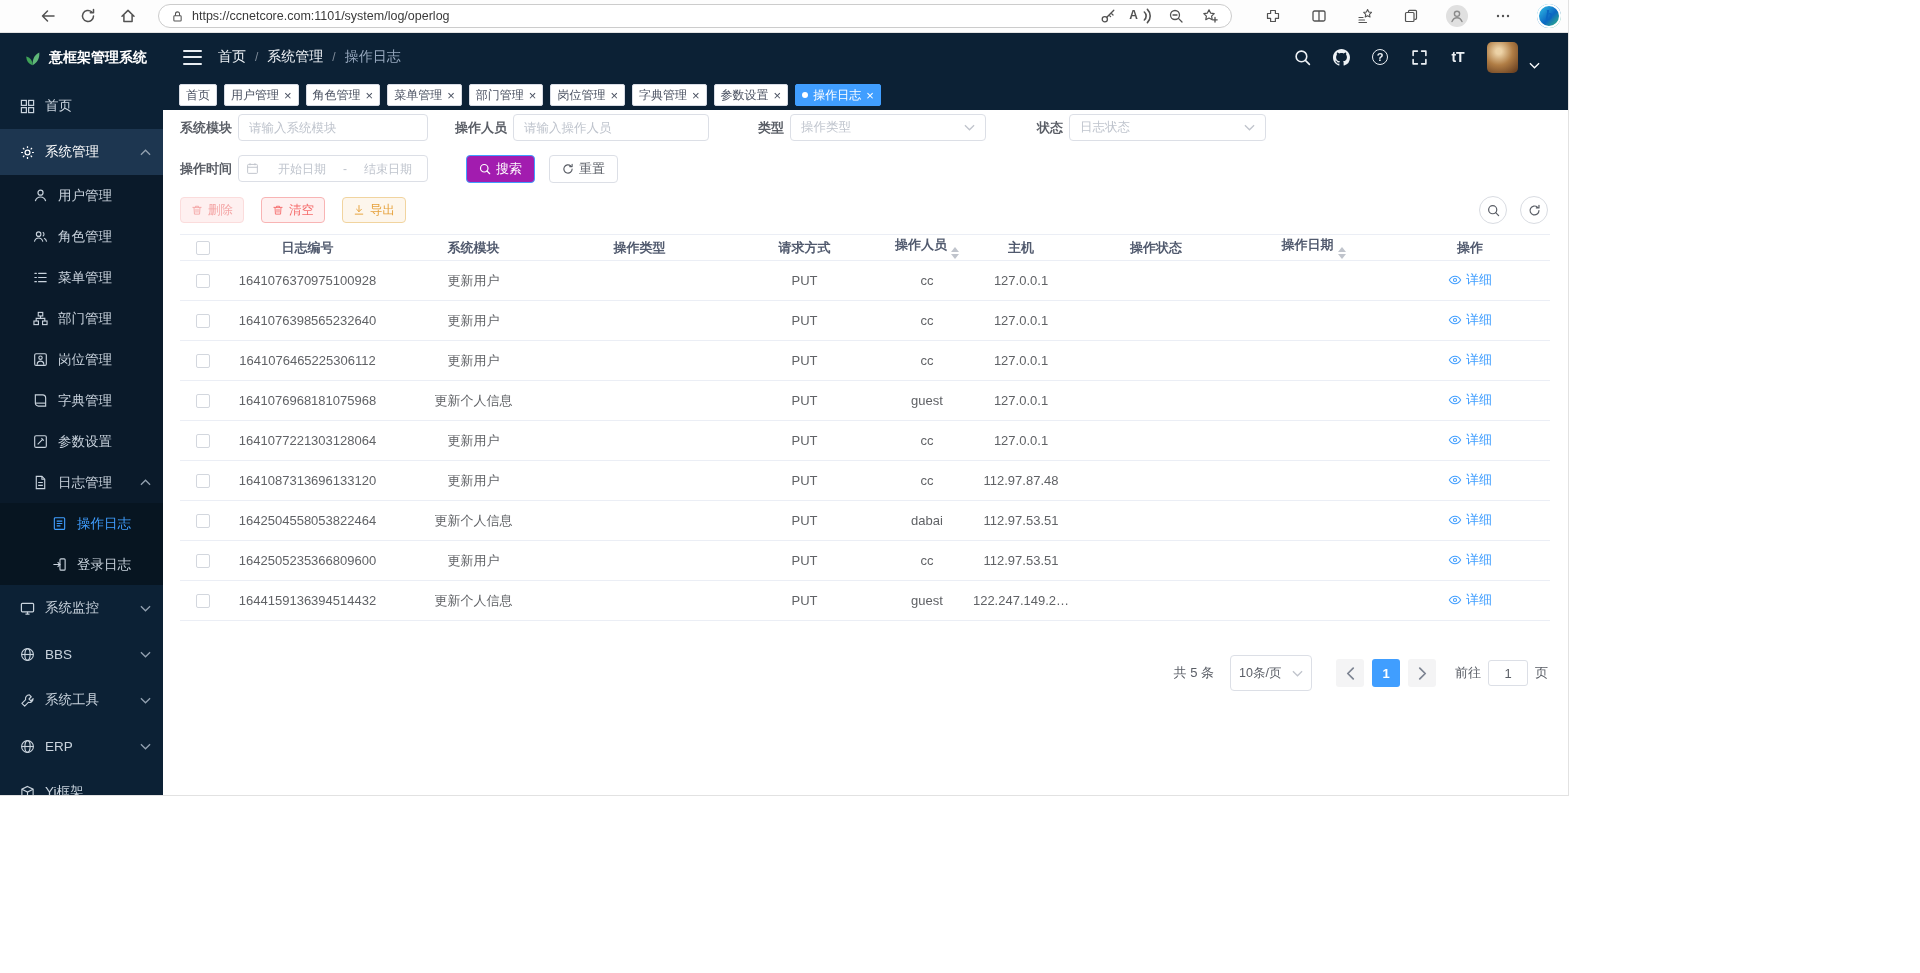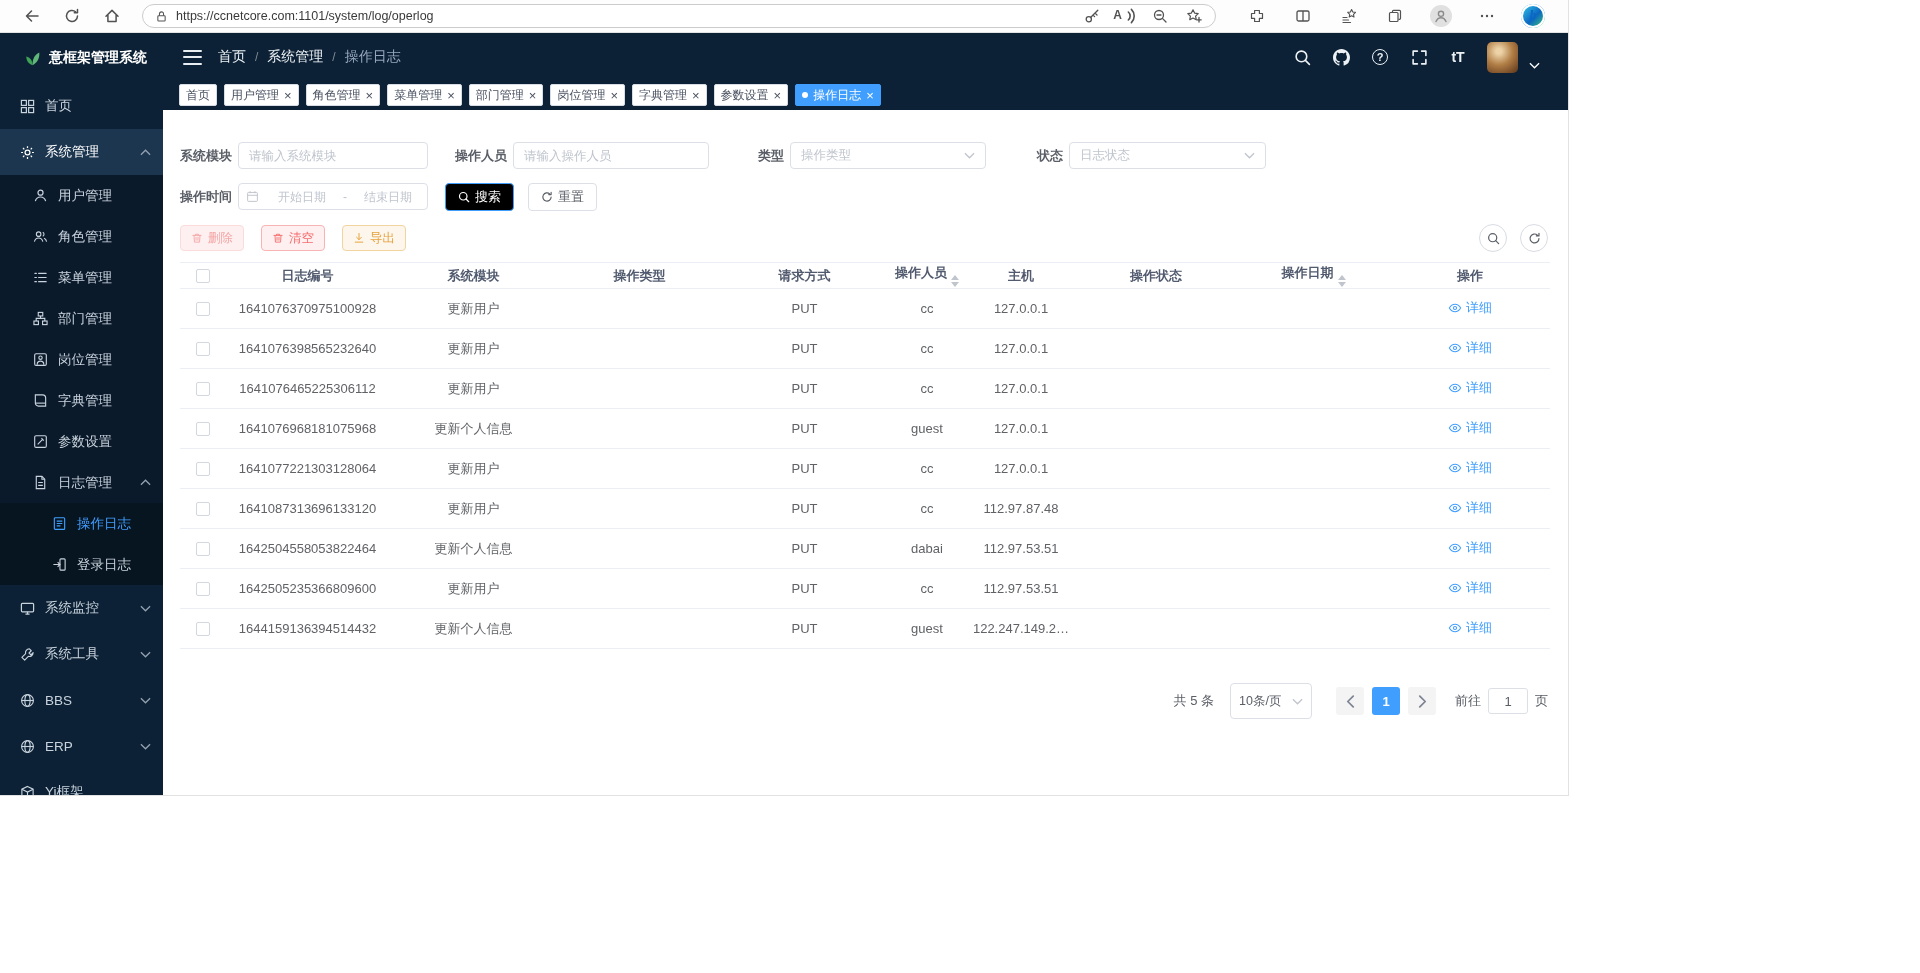--- a/index.html
+++ b/index.html
@@ -6,21 +6,21 @@
   html,body{width:1920px;height:973px}
   body{font-family:"Liberation Sans","DejaVu Sans",sans-serif;background:#fff;overflow:hidden}
   svg{display:block}
   button{font-family:inherit;cursor:pointer}
   input{font-family:inherit;outline:none}
 
   .canvas{position:relative;width:1920px;height:973px;background:#fff;overflow:hidden}
   .window{position:absolute;left:0;top:0;width:1568px;height:795px;background:#fff;box-shadow:0 0 0 1px #e2e2e2}
 
   
-  .chrome{height:33px;display:flex;align-items:center;background:#fdfdfd;border-bottom:1px solid #e3e3e3;padding:0 0 0 12px}
+  .chrome{height:33px;display:flex;align-items:center;background:#fdfdfd;border-bottom:1px solid #e3e3e3;padding:0 0 0 28px}
   .icon-btn{width:40px;height:27px;display:flex;align-items:center;justify-content:center;color:#525252;background:transparent;border:none;flex:none}
   .icon-btn svg{width:16px;height:16px}
   .urlbar{flex:none;width:1074px;height:24px;margin-left:10px;border:1px solid #cccccc;background:#fff;border-radius:13px;display:flex;align-items:center;padding:0 4px 0 12px;font-size:12.5px;color:#3a3a3a}
   .urlbar .lockwrap{display:flex;color:#555;margin-right:8px}
   .url-text{flex:1;white-space:nowrap;overflow:hidden}
   .url-icons{display:flex;align-items:center}
   .url-icons .icon-btn{width:34px;height:22px}
   .ra{display:flex;align-items:flex-start;gap:1px;font-size:12px;font-weight:700;color:#525252}
   .chrome-right{display:flex;align-items:center;margin-left:18px}
   .chrome-right .icon-btn{width:46px;height:28px}
@@ -55,39 +55,39 @@
   .tavatar{width:31px;height:31px;border-radius:5px;background:radial-gradient(circle at 38% 30%,#ecd2a6 10%,#b07d45 48%,#6e4423 88%);margin-left:4px;border:none;cursor:pointer}
   .tcaret{width:11px;height:7px;color:#fff;margin-top:16px}
 
   .tabbar{height:29px;background:#0c2135;display:flex;align-items:flex-start;gap:7px;padding:3px 0 0 16px;flex:none}
   .tab{height:22px;display:inline-flex;align-items:center;gap:5px;padding:0 6px;background:#fff;border:1px solid #d8dce5;color:#495060;font-size:12px;border-radius:2px;cursor:pointer;white-space:nowrap}
   .tab .x{font-size:13px;line-height:1;cursor:pointer}
   .tab.active{background:#409eff;border-color:#409eff;color:#fff}
   .tab.active::before{content:"";width:6px;height:6px;border-radius:50%;background:#fff;flex:none}
 
   
-  .content{flex:1;background:#fff;padding:32px 20px 0 17px;overflow:hidden}
+  .content{flex:1;background:#fff;padding:4px 20px 0 17px;overflow:hidden}
   .frow{display:flex;align-items:center;margin-bottom:14px;height:27px}
   .flabel{font-size:13px;font-weight:700;color:#5a5e66;margin-right:6px;flex:none}
   .gap27{margin-left:27px}.gap49{margin-left:49px}.gap51{margin-left:51px}
   .tbox{height:27px;border:1px solid #dcdfe6;border-radius:4px;background:#fff;display:flex;align-items:center;padding:0 10px;font-size:12.5px}
   .w190{width:190px}.w196{width:196px}.w197{width:197px}
   input.raw{border:none;width:100%;font-size:12.5px;color:#606266;background:transparent}
   input.raw::placeholder{color:#bfc4cd}
   .selbox{justify-content:space-between;color:#bfc4cd;cursor:pointer}
   .chevd{width:11px;height:7px;color:#c0c4cc;flex:none}
   .datebox{width:190px;gap:12px;padding:0 7px}
   .datebox input{border:none;width:58px;text-align:center;font-size:12px;color:#606266;background:transparent}
   .datebox input::placeholder{color:#bfc4cd}
   .dsep{color:#bfc4cd;font-size:12px;flex:none}
   .cal{width:13px;height:13px;color:#c0c4cc;flex:none;margin-right:2px}
 
   .btn{height:28px;display:inline-flex;align-items:center;gap:5px;border-radius:4px;font-size:13px;padding:0 12px;border:1px solid transparent;background:#fff}
   .btn svg{width:12px;height:12px}
-  .btn-primary{background:#000000;border-color:#409eff;color:#fff;margin-left:17px}
+  .btn-primary{background:#a21caf;border-color:#409eff;color:#fff;margin-left:38px}
   .btn-default{background:#fff;border-color:#dcdfe6;color:#5a5e66;margin-left:14px}
   .btn-sm{height:26px;font-size:12.5px;padding:0 10px}
   .btn-danger-dis{background:#fef0f0;border-color:#fbdcdc;color:#f4a6a6;cursor:not-allowed}
   .btn-danger{background:#fef0f0;border-color:#f8b4b4;color:#f56c6c;margin-left:17px}
   .btn-warn{background:#fdf6ec;border-color:#f1d49f;color:#e6a23c;margin-left:17px}
   .actrow{display:flex;align-items:center}
   .rtools{margin-left:auto;display:flex;gap:13px}
   .cbtn{width:28px;height:28px;border-radius:50%;border:1px solid #d9dce2;background:#fff;color:#5a5e66;display:flex;align-items:center;justify-content:center}
   .cbtn svg{width:13px;height:13px}
 
@@ -360,36 +360,36 @@
                 <path d="M5.8 14h4.4M8 11.5V14"></path>
               </g>
             </svg>
         <span>系统监控</span>
         <svg class="chev" viewBox="0 0 12 7">
               <path d="M1 1l5 5 5-5" fill="none" stroke="currentColor" stroke-width="1.4"></path>
             </svg>
       </div>
       <div class="mi">
         <svg class="mic" viewBox="0 0 16 16">
-              <path d="M10 2a4 4 0 0 0-4 5.1L2 11l3 3 3.9-4A4 4 0 0 0 14 6l-2.4 2.4-2-2L12 4z" fill="none" stroke="currentColor" stroke-width="1.2" stroke-linejoin="round"></path>
-            </svg>
-        <span>系统工具</span>
-        <svg class="chev" viewBox="0 0 12 7">
-              <path d="M1 1l5 5 5-5" fill="none" stroke="currentColor" stroke-width="1.4"></path>
-            </svg>
-      </div>
-      <div class="mi">
-        <svg class="mic" viewBox="0 0 16 16">
               <g fill="none" stroke="currentColor" stroke-width="1.2">
                 <circle cx="8" cy="8" r="6.3"></circle>
                 <ellipse cx="8" cy="8" rx="2.8" ry="6.3"></ellipse>
                 <path d="M1.7 8h12.6"></path>
               </g>
             </svg>
         <span>BBS</span>
+        <svg class="chev" viewBox="0 0 12 7">
+              <path d="M1 1l5 5 5-5" fill="none" stroke="currentColor" stroke-width="1.4"></path>
+            </svg>
+      </div>
+      <div class="mi">
+        <svg class="mic" viewBox="0 0 16 16">
+              <path d="M10 2a4 4 0 0 0-4 5.1L2 11l3 3 3.9-4A4 4 0 0 0 14 6l-2.4 2.4-2-2L12 4z" fill="none" stroke="currentColor" stroke-width="1.2" stroke-linejoin="round"></path>
+            </svg>
+        <span>系统工具</span>
         <svg class="chev" viewBox="0 0 12 7">
               <path d="M1 1l5 5 5-5" fill="none" stroke="currentColor" stroke-width="1.4"></path>
             </svg>
       </div>
       <div class="mi">
         <svg class="mic" viewBox="0 0 16 16">
               <g fill="none" stroke="currentColor" stroke-width="1.2">
                 <circle cx="8" cy="8" r="6.3"></circle>
                 <ellipse cx="8" cy="8" rx="2.8" ry="6.3"></ellipse>
                 <path d="M1.7 8h12.6"></path>

